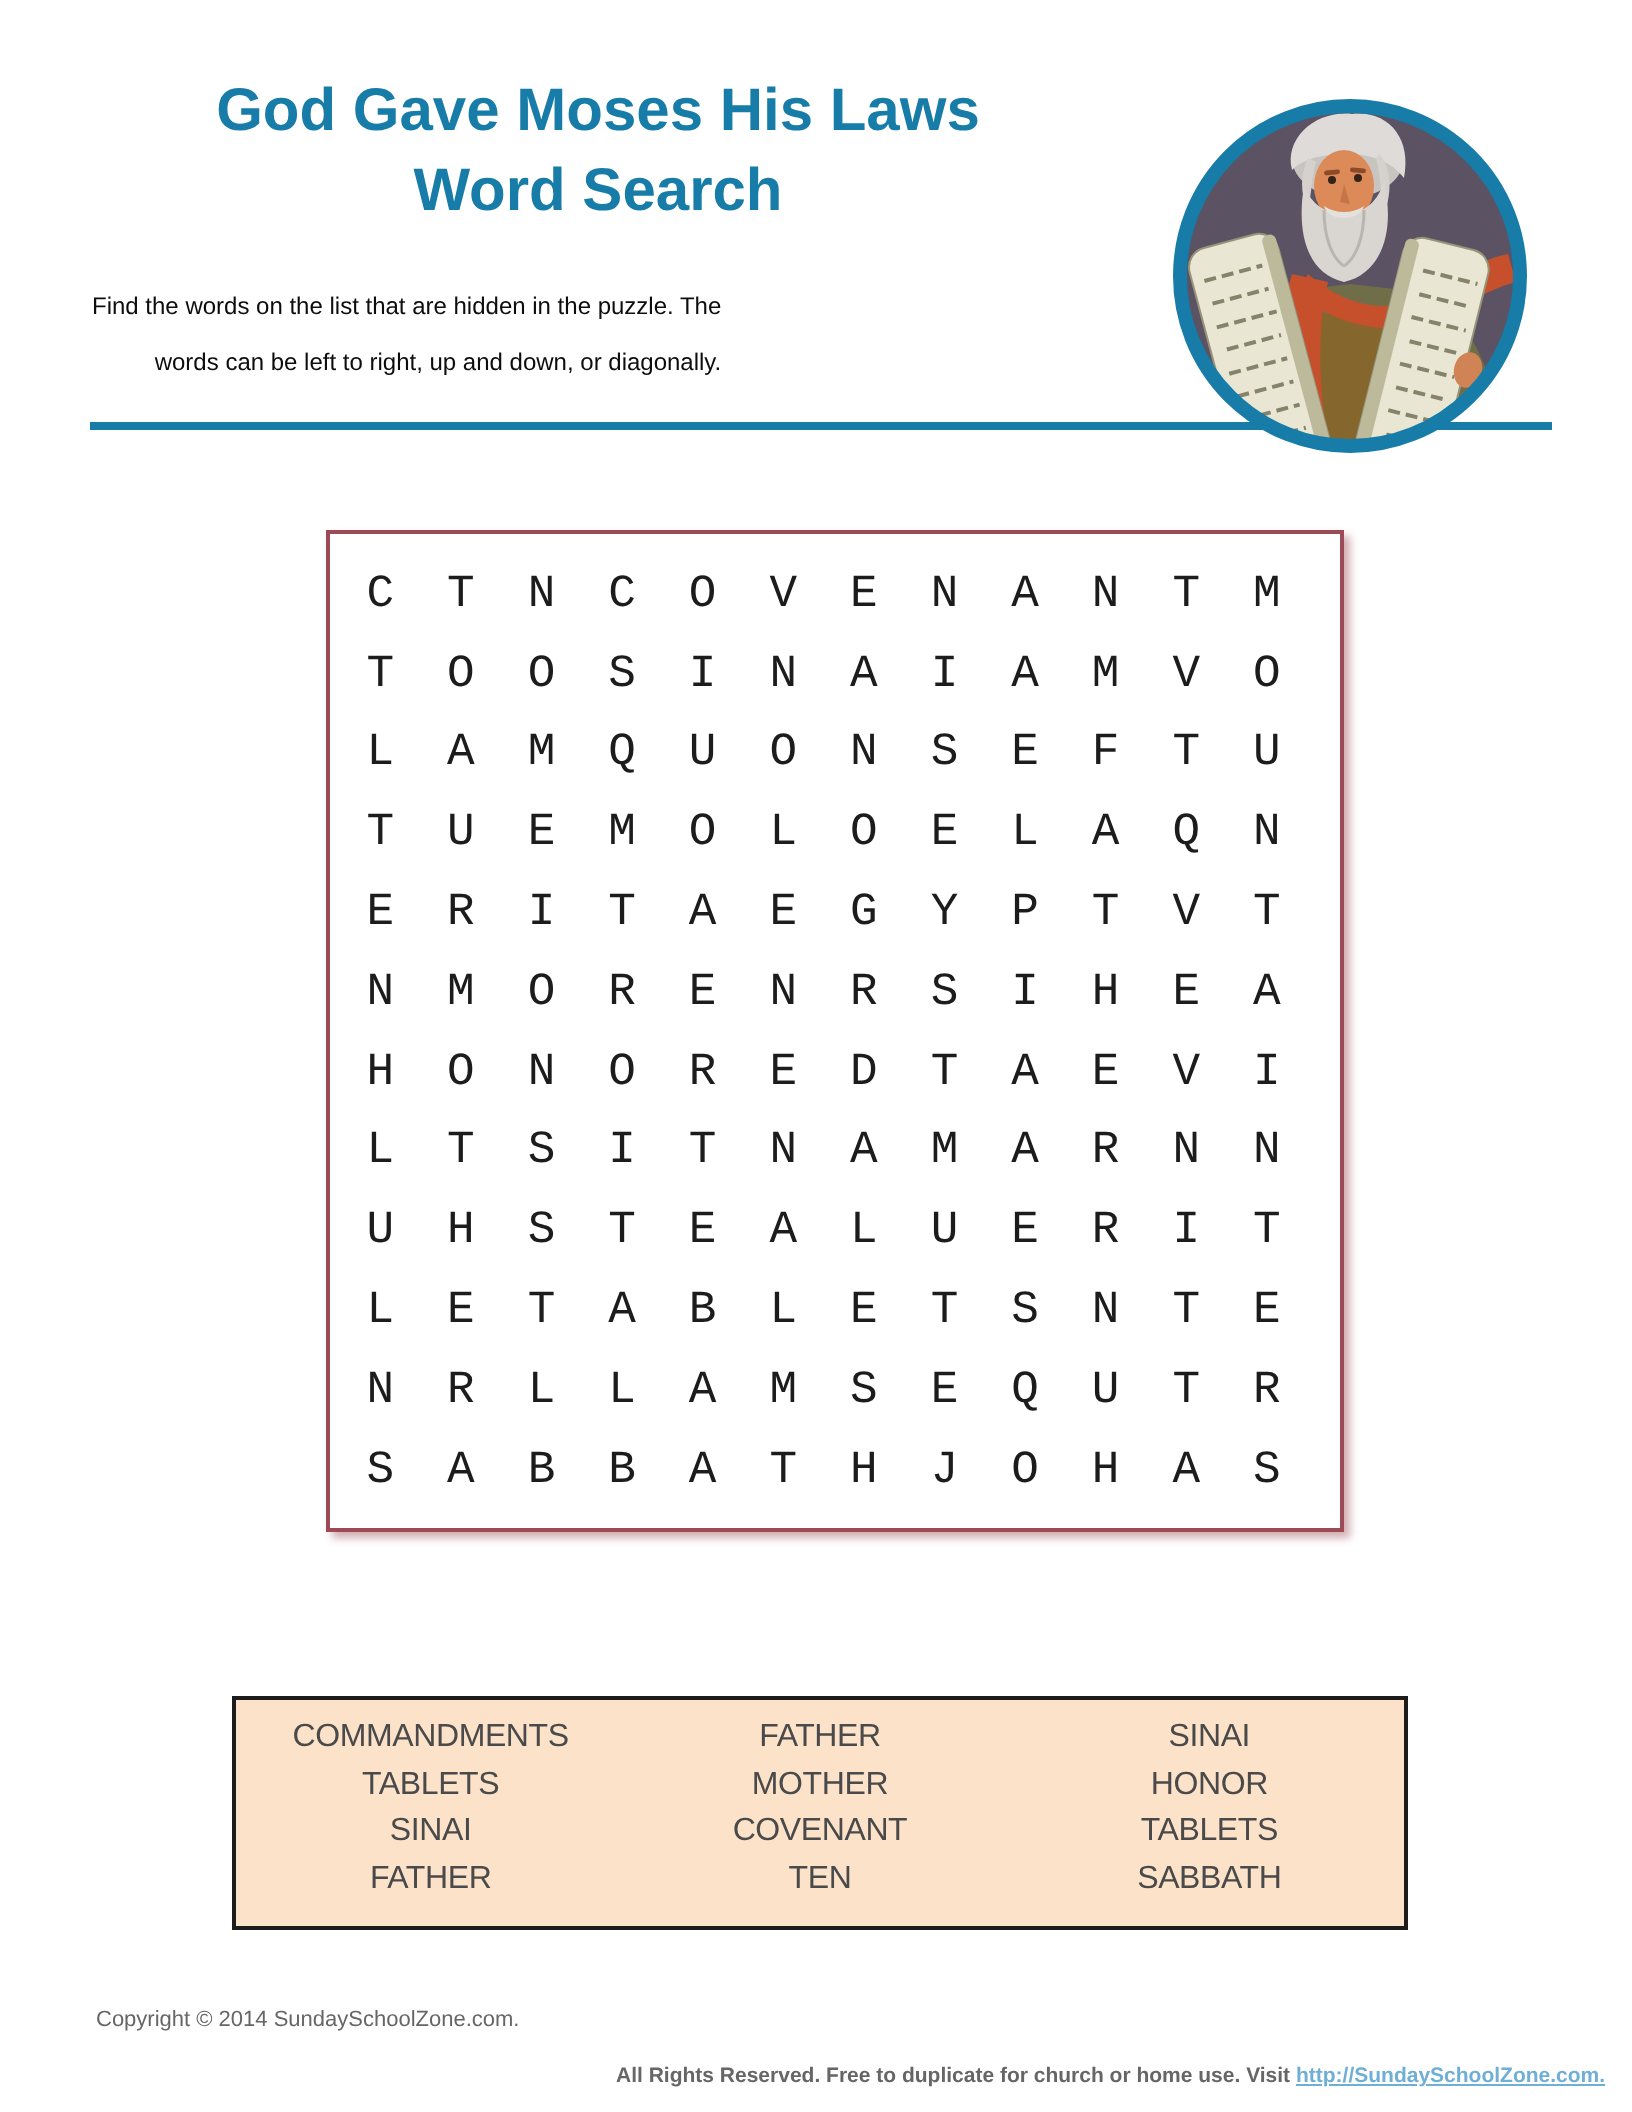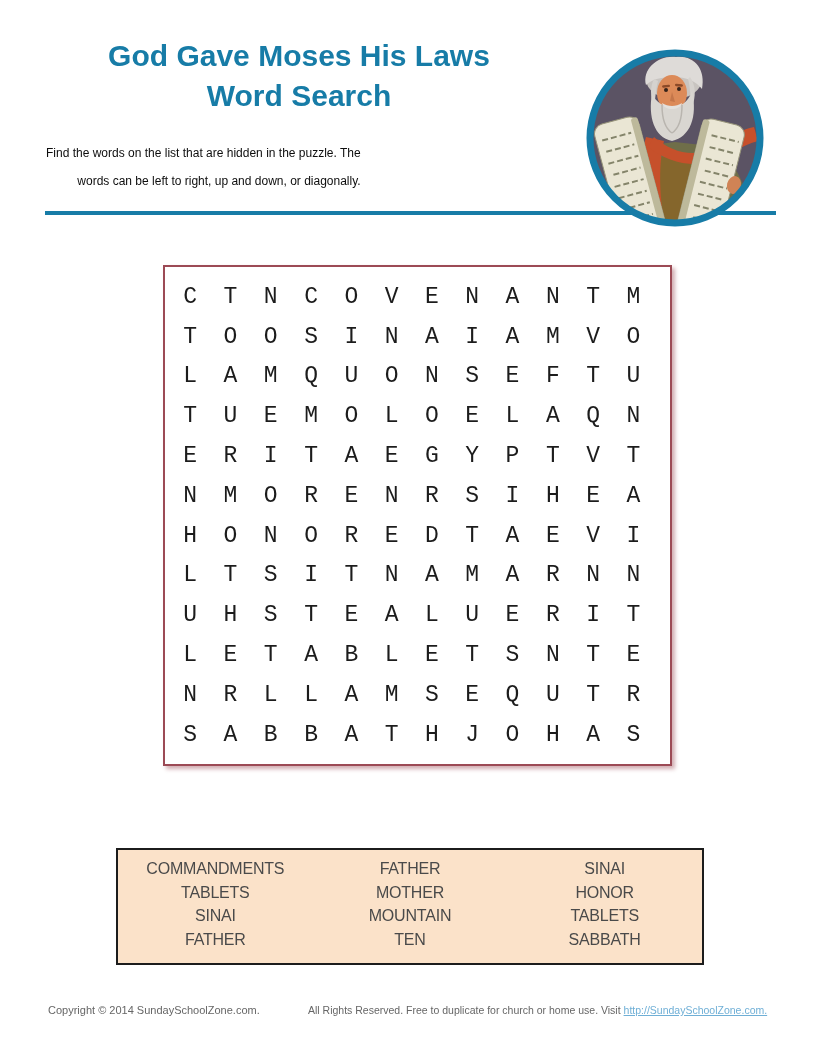--- a/index.html
+++ b/index.html
@@ -70,22 +70,22 @@
     font-size:16px;line-height:23.6px;
     color:var(--word-text,#4A4A4A);
     letter-spacing:-0.2px;
   }
   
   .footer-left{
     position:absolute;left:48px;top:1004px;
     font-size:11px;color:var(--footer-text,#666666);
   }
   .footer-right{
-    position:absolute;left:308px;top:1004px;
-    font-size:10.5px;color:var(--footer-text,#666666);
+    position:absolute;left:308px;top:1032px;
+    font-size:10.5px;color:var(--footer-text,#666666);font-weight:bold;
   }
   .footer-link{
     color:var(--footer-link,#6FAFD6);
     text-decoration:underline;
   }
 </style>
 </head>
 <body>
 
 <div class="page" style="--accent-blue: #177CA7; --grid-border: #9C4A55; --letter-color: #1C1C1C; --word-box-bg: #FBE2C9; --word-box-border: #1C1C1C; --word-text: #4A4A4A; --footer-text: #666666; --footer-link: #6FAFD6;">
@@ -314,21 +314,21 @@
 
   <div class="word-box">
     <div class="word-grid">
         <div class="word">COMMANDMENTS</div>
         <div class="word">FATHER</div>
         <div class="word">SINAI</div>
         <div class="word">TABLETS</div>
         <div class="word">MOTHER</div>
         <div class="word">HONOR</div>
         <div class="word">SINAI</div>
-        <div class="word">MOUNTAIN</div>
+        <div class="word">COVENANT</div>
         <div class="word">TABLETS</div>
         <div class="word">FATHER</div>
         <div class="word">TEN</div>
         <div class="word">SABBATH</div>
       </div>
   </div>
 
   <div class="footer-left">Copyright © 2014 SundaySchoolZone.com.</div>
   <div class="footer-right">
     <span>All Rights Reserved. Free to duplicate for church or home use. Visit </span><a class="footer-link" href="#">http://SundaySchoolZone.com.</a>

